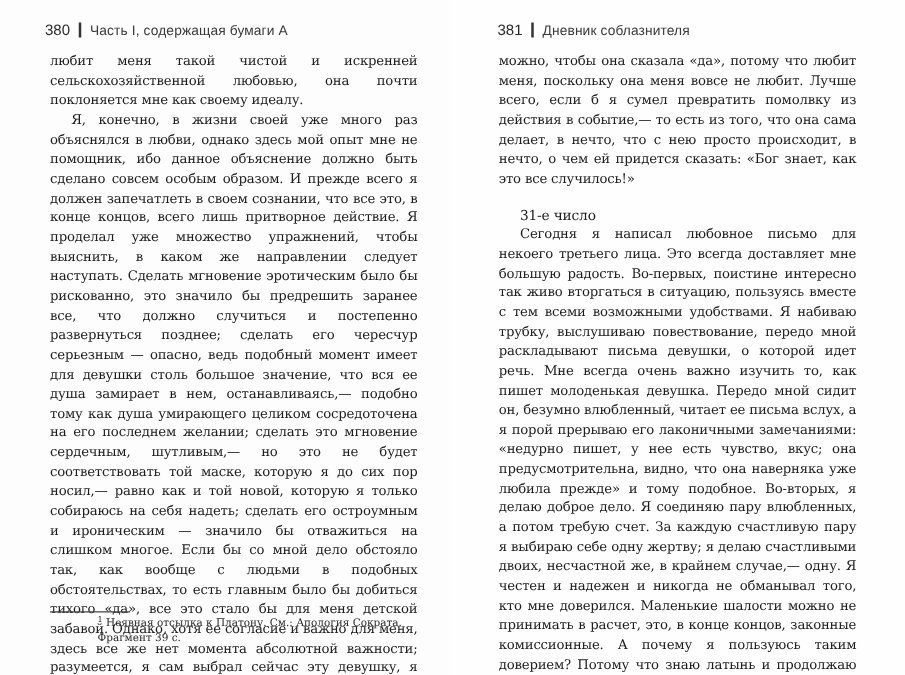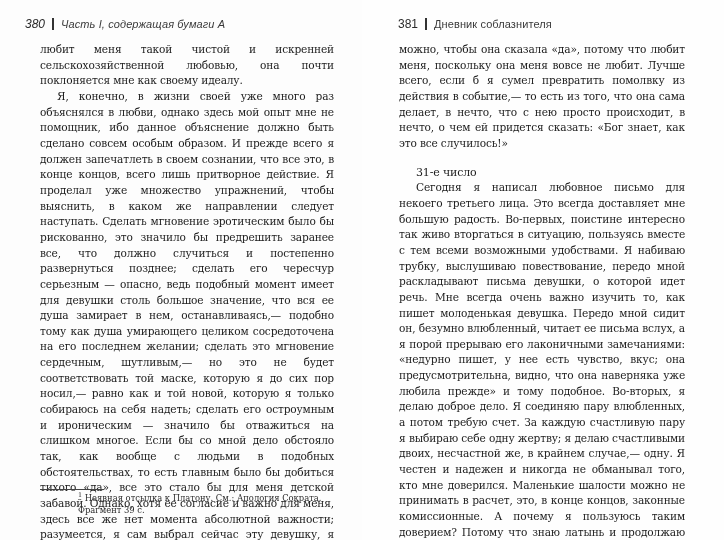--- a/index.html
+++ b/index.html
@@ -14,21 +14,21 @@
     position: absolute; top: 0; height: 540px; width: 362px;
     background: #fdfdfd;
   }
   .page.left { left: 0; }
   .page.right { left: 362px; background: #fefefe; }
   .header {
     position: absolute; top: 17px;
     font-family: "Liberation Sans", "DejaVu Sans", sans-serif;
     font-size: 11px; color: #3a3a3a; white-space: nowrap;
   }
-  .left .header { left: 25px; font-style: italic; }
+  .left .header { left: 36px; }
   .right .header { left: 36px; text-align: right; }
   .header .num { font-size: 12px; color: #2a2a2a; }
   .header .bar {
     display: inline-block; width: 2px; height: 12px; background: #333;
     vertical-align: -2px; margin: 0 7px;
   }
   .header .title { letter-spacing: 0.1px; }
   .body {
     position: absolute;
     font-size: 10.6px; line-height: 15.65px;

